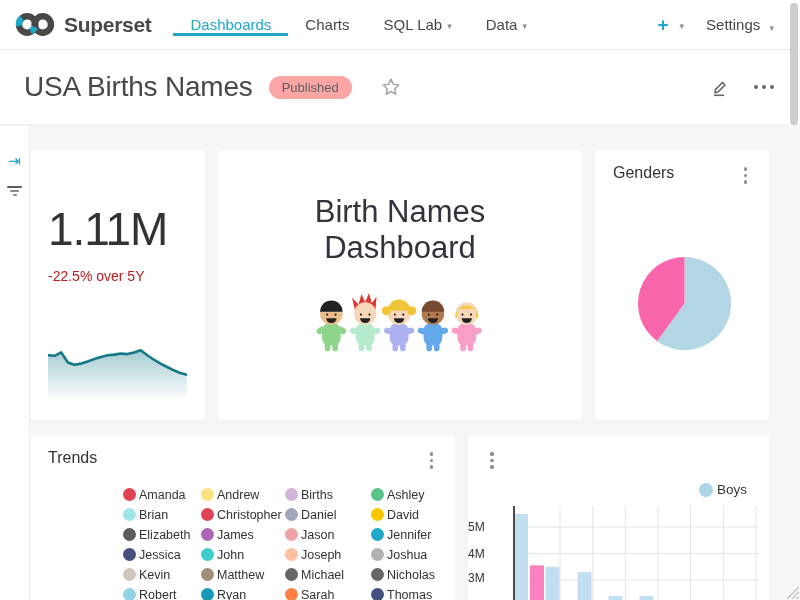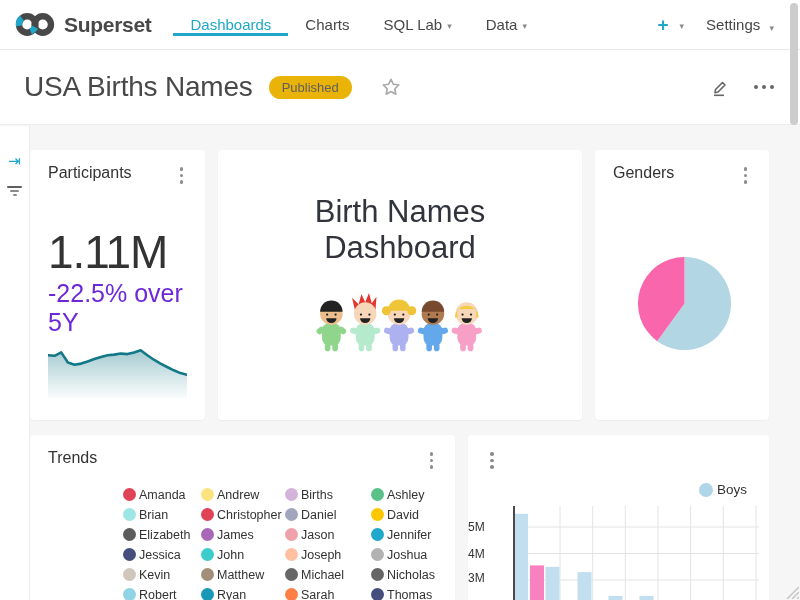--- a/index.html
+++ b/index.html
@@ -17,21 +17,21 @@
   .nav-item.active { color:#20A7C9; border-bottom-color:#20A7C9; }
   .caret { font-size:9px; color:#8C8C8C; margin-left:5px; position:relative; top:1px; }
   .nav-right { margin-left:auto; display:flex; align-items:center; padding-right:26px; }
   .plus-btn { color:#20A7C9; font-size:19px; font-weight:bold; padding:0 6px 0 14px; cursor:pointer; }
   .settings { font-size:15px; color:#484848; margin-left:22px; cursor:pointer; }
 
   
   .page-header { position:absolute; top:50px; left:0; width:800px; height:75px; background:#fff;
                  border-bottom:1px solid #EDEDED; display:flex; align-items:center; padding:0 26px 0 24px; z-index:10; }
   .page-title { font-size:28px; color:#484848; font-weight:400; letter-spacing:-0.2px; }
-  .badge { background:#eab308; color:#5F5F5F; font-size:13px; border-radius:12px;
+  .badge { background:#fca5a5; color:#5F5F5F; font-size:13px; border-radius:12px;
            padding:4px 13px; margin-left:16px; }
   .star { margin-left:28px; cursor:pointer; display:flex; }
   .header-actions { margin-left:auto; display:flex; align-items:center; gap:24px; }
   .edit-icon { cursor:pointer; display:flex; }
   .ellipsis { display:flex; gap:4px; cursor:pointer; }
   .ellipsis i { width:4px; height:4px; border-radius:50%; background:#666; }
 
   
   .filter-strip { position:absolute; top:126px; left:0; width:30px; height:474px; background:#fff;
                   border-right:1px solid #EDEDED; }
@@ -45,21 +45,21 @@
   
   .card { position:absolute; background:#fff; border-radius:4px; padding:14px 18px;
           box-shadow:0 1px 2px rgba(0,0,0,0.04); }
   .card-head { display:flex; justify-content:space-between; align-items:flex-start; }
   .card-title { font-size:16px; font-weight:500; color:#333; }
   .kebab { display:flex; flex-direction:column; gap:3px; padding:3px 4px; cursor:pointer; }
   .kebab i { width:3.5px; height:3.5px; border-radius:50%; background:#8C8C8C; }
 
   #card-participants { left:30px; top:150px; width:175px; height:270px; }
   .big-number { font-size:46px; color:#333; margin-top:38px; letter-spacing:-1px; }
-  .subheader { font-size:25px; color:#6d28d9; margin-top:0; }
+  .subheader { font-size:14px; color:#b91c1c; margin-top:12px; }
   .spark { position:absolute; left:18px; bottom:22px; }
 
   #card-markdown { left:218px; top:150px; width:364px; height:270px; text-align:center; }
   .md-heading { font-size:31px; font-weight:500; color:#31343C; margin-top:30px; }
   .kids { margin-top:26px; }
 
   #card-genders { left:595px; top:150px; width:174px; height:270px; }
   .pie { position:absolute; left:41px; top:105px; }
 
   #card-trends { left:30px; top:435px; width:425px; height:250px; }
@@ -145,28 +145,20 @@
 <div class="filter-strip">
   <div class="expand-icon">⇥</div>
   <div class="filter-icon">
       <i></i>
       <i></i>
       <i></i>
     </div>
 </div>
 
 <div class="card" id="card-participants">
-  <div class="card-head">
-    <span class="card-title">Participants</span>
-    <span class="kebab">
-        <i></i>
-        <i></i>
-        <i></i>
-      </span>
-  </div>
   <div class="big-number">1.11M</div>
   <div class="subheader">-22.5% over 5Y</div>
   <svg class="spark" id="spark-svg" width="139" height="60">
       <defs>
         <linearGradient id="sg" x1="0" y1="0" x2="0" y2="1">
        <stop offset="0" stop-color="#137887" stop-opacity="0.38"></stop>
        <stop offset="1" stop-color="#137887" stop-opacity="0.02"></stop>
         </linearGradient>
       </defs>
      <polygon points="0.0,17.2 6.6,17.8 13.2,14.4 19.9,24.5 26.5,26.7 33.1,25.6 39.7,23.4 46.3,21.1 53.0,18.9 59.6,17.2 66.2,16.6 72.8,15.5 79.4,16.1 86.0,14.4 92.7,12.2 99.3,17.2 105.9,21.7 112.5,25.6 119.1,29.0 125.8,32.3 132.4,35.1 139.0,36.8 139,60 0,60" fill="url(#sg)"></polygon>

